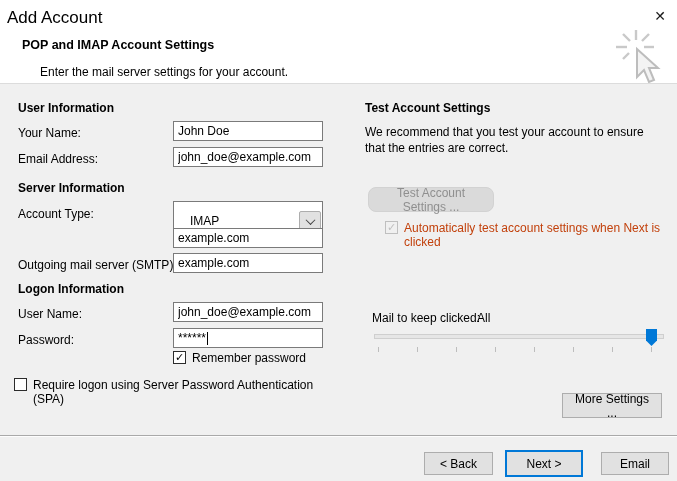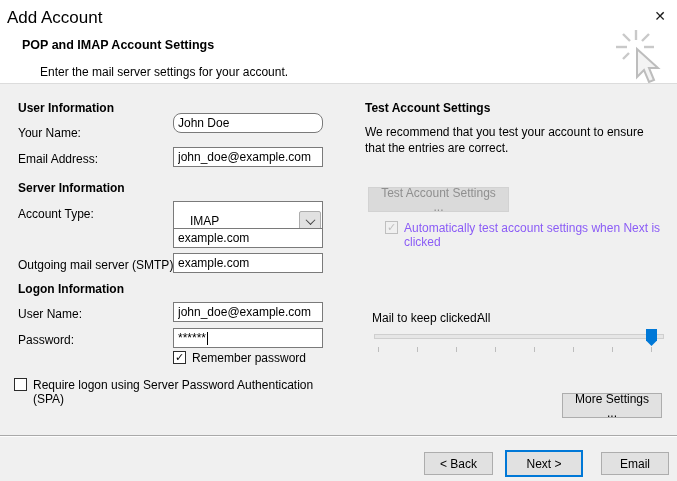--- a/index.html
+++ b/index.html
@@ -39,21 +39,21 @@
   .btn.disabled{background:#dadada; border-color:#d2d2d2; color:#8f8f8f;}
   .btn.default{border:2px solid #0078d7;}
   
   .slider-track{box-sizing:border-box; height:5px; background:#e6e6e6; border:1px solid #cfcfcf;}
   .slider-thumb{width:11px; height:17px; background:#0078d7; clip-path:polygon(0 0,100% 0,100% 68%,50% 100%,0 68%);}
   .ticks{display:flex; justify-content:space-between;}
   .tick{width:1px; height:5px; background:#bdbdbd;}
   
   .footer-bg{left:0; top:435px; width:677px; height:46px; background:#f0f0f0; border-top:1px solid #a9a9a9; box-sizing:border-box;}
   .footer-hl{left:0; top:436px; width:677px; height:1px; background:#fdfdfd;}
-  .muted{color:#8b5cf6;}
+  .muted{color:#c2410c;}
 </style>
 </head>
 <body>
 
 <div class="dialog">
 
   <span class="abs win-title">Add Account</span>
   <button class="abs close-btn">✕</button>
 
   <span class="abs hdr-title">POP and IMAP Account Settings</span>
@@ -70,21 +70,21 @@
     </g>
     <path d="M27 23 L27 51 L34 44 L39 56 L44 54 L39 42 L48 42 Z" fill="#f3f3f3" stroke="#bdbdbd" stroke-width="2"></path>
   </svg>
 
   <div class="abs hdr-sep"></div>
   <div class="abs main-bg"></div>
 
   <span class="abs section-heading" style="left:18px; top:101px;">User Information</span>
 
   <span class="abs lbl" style="left:18px; top:126px;">Your Name:</span>
-  <input class="tb" style="left: 173px; top: 113px; border-radius: 8px;" value="John Doe">
+  <input class="tb" style="left: 173px; top: 121px;" value="John Doe">
 
   <span class="abs lbl" style="left:18px; top:152px;">Email Address:</span>
   <input class="tb" style="left: 173px; top: 147px;" value="john_doe@example.com">
 
   <span class="abs section-heading" style="left:18px; top:181px;">Server Information</span>
 
   <span class="abs lbl" style="left:18px; top:207px;">Account Type:</span>
   <div class="abs combo" style="left:173px; top:201px;">
     <span>IMAP</span>
     <span class="combo-btn">
@@ -114,21 +114,21 @@
   </div>
 
   <div class="abs cb-row" style="left:14px; top:378px; width:330px;">
     <span class="cb-box"></span>
     <span class="lbl" style="white-space:normal; width:300px;">Require logon using Server Password Authentication (SPA)</span>
   </div>
 
   <span class="abs section-heading" style="left:365px; top:101px;">Test Account Settings</span>
   <span class="abs lbl" style="left:365px; top:124px; width:300px; white-space:normal; line-height:16px;">We recommend that you test your account to ensure that the entries are correct.</span>
 
-  <button class="abs btn disabled" style="left:368px; top:187px; width:141px; height:25px;">Test Account Settings ...</button>
+  <button class="abs btn disabled" style="left:368px; top:187px; width:126px; height:25px;border-radius:8px;">Test Account Settings ...</button>
 
   <div class="abs cb-row" style="left:385px; top:221px; width:290px;">
     <span class="cb-box disabled">✓</span>
     <span class="lbl muted" style="white-space:normal; width:262px;">Automatically test account settings when Next is clicked</span>
   </div>
 
   <span class="abs lbl" style="left:372px; top:311px;">Mail to keep clicked:</span>
   <span class="abs lbl" style="left:477px; top:311px;">All</span>
 
   <div class="abs" style="left:374px; top:326px; width:290px; height:26px;">

